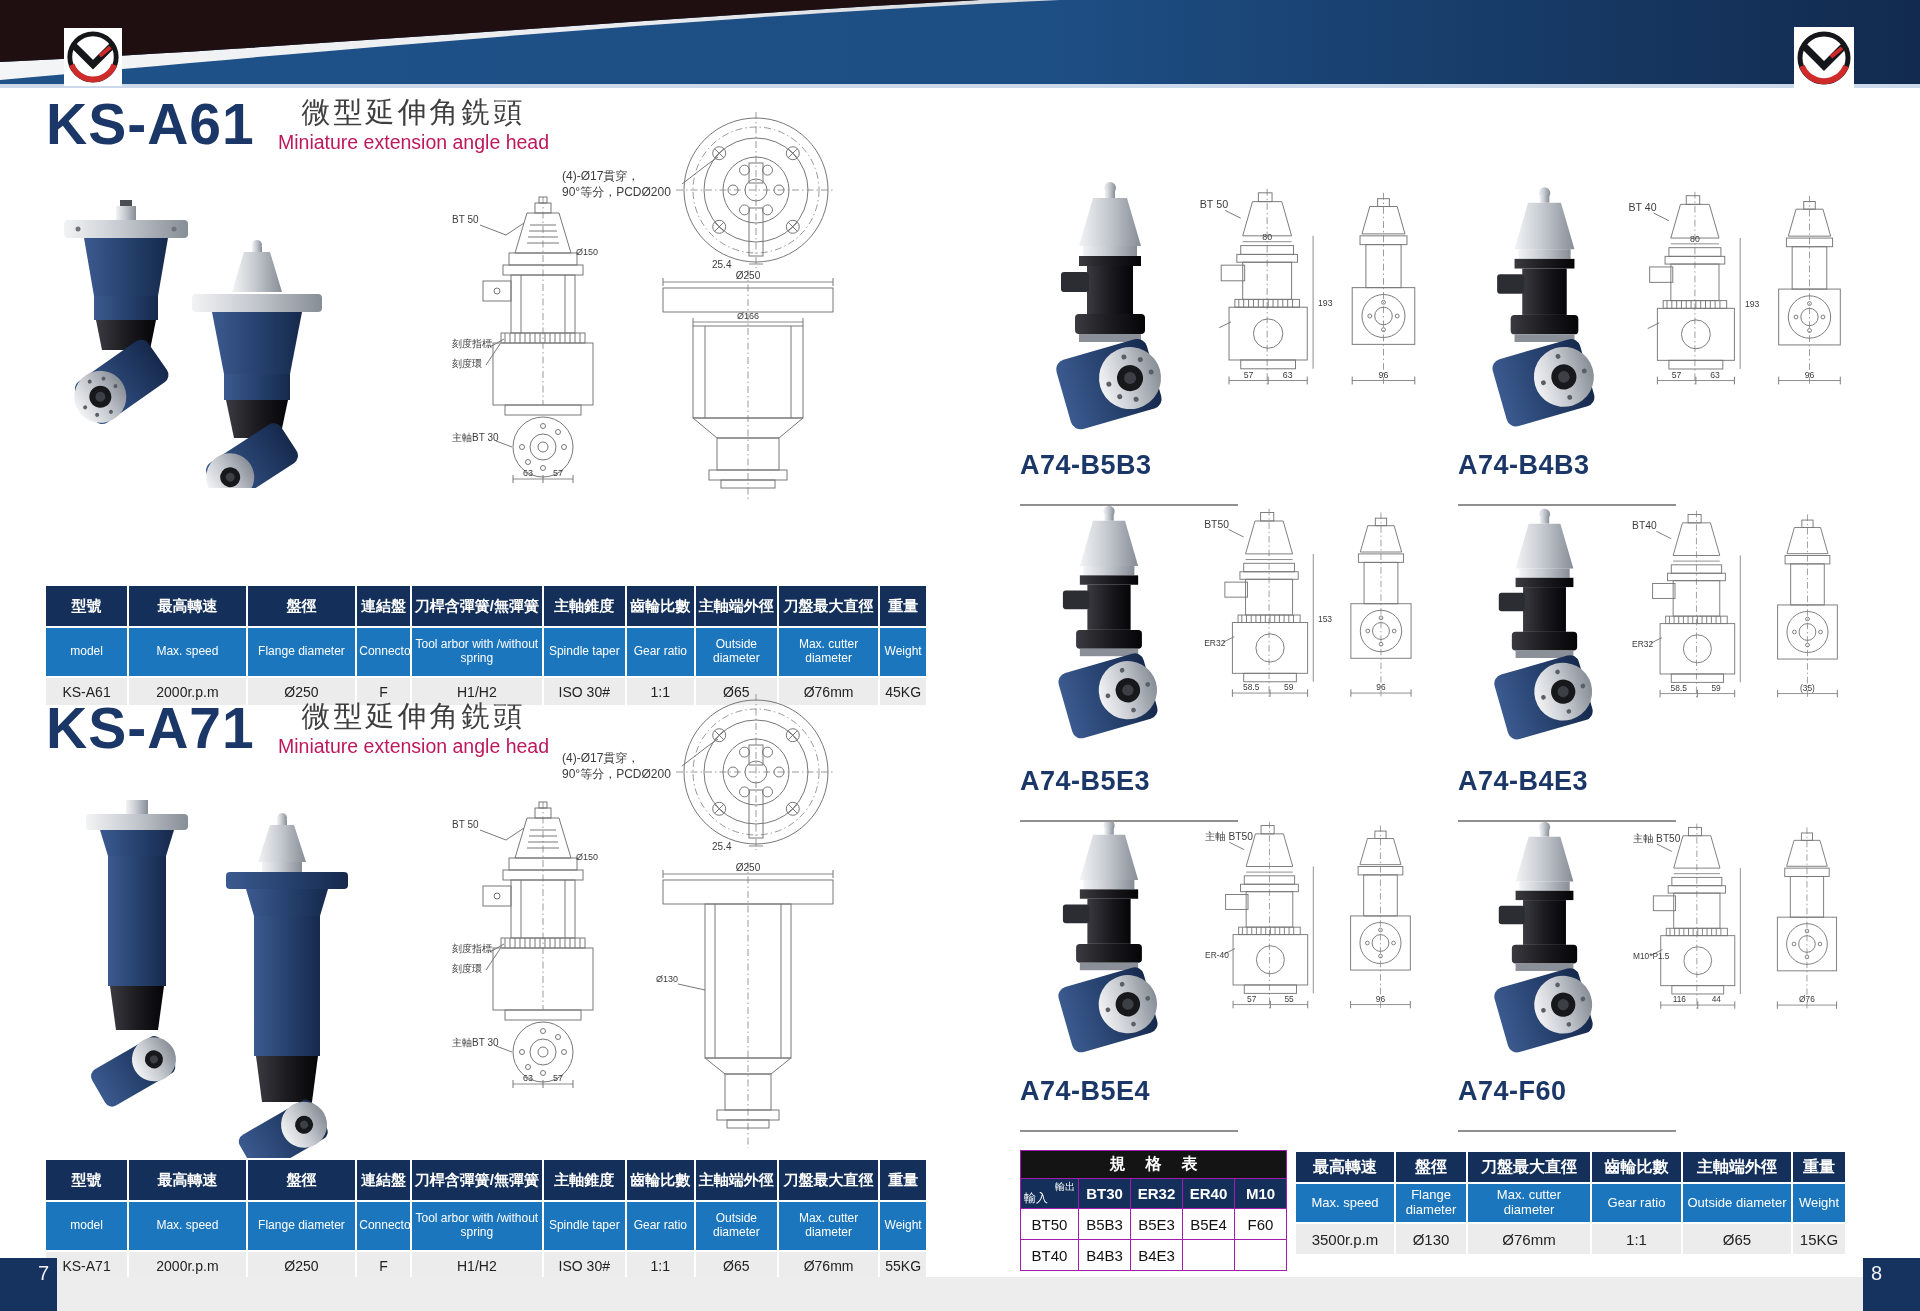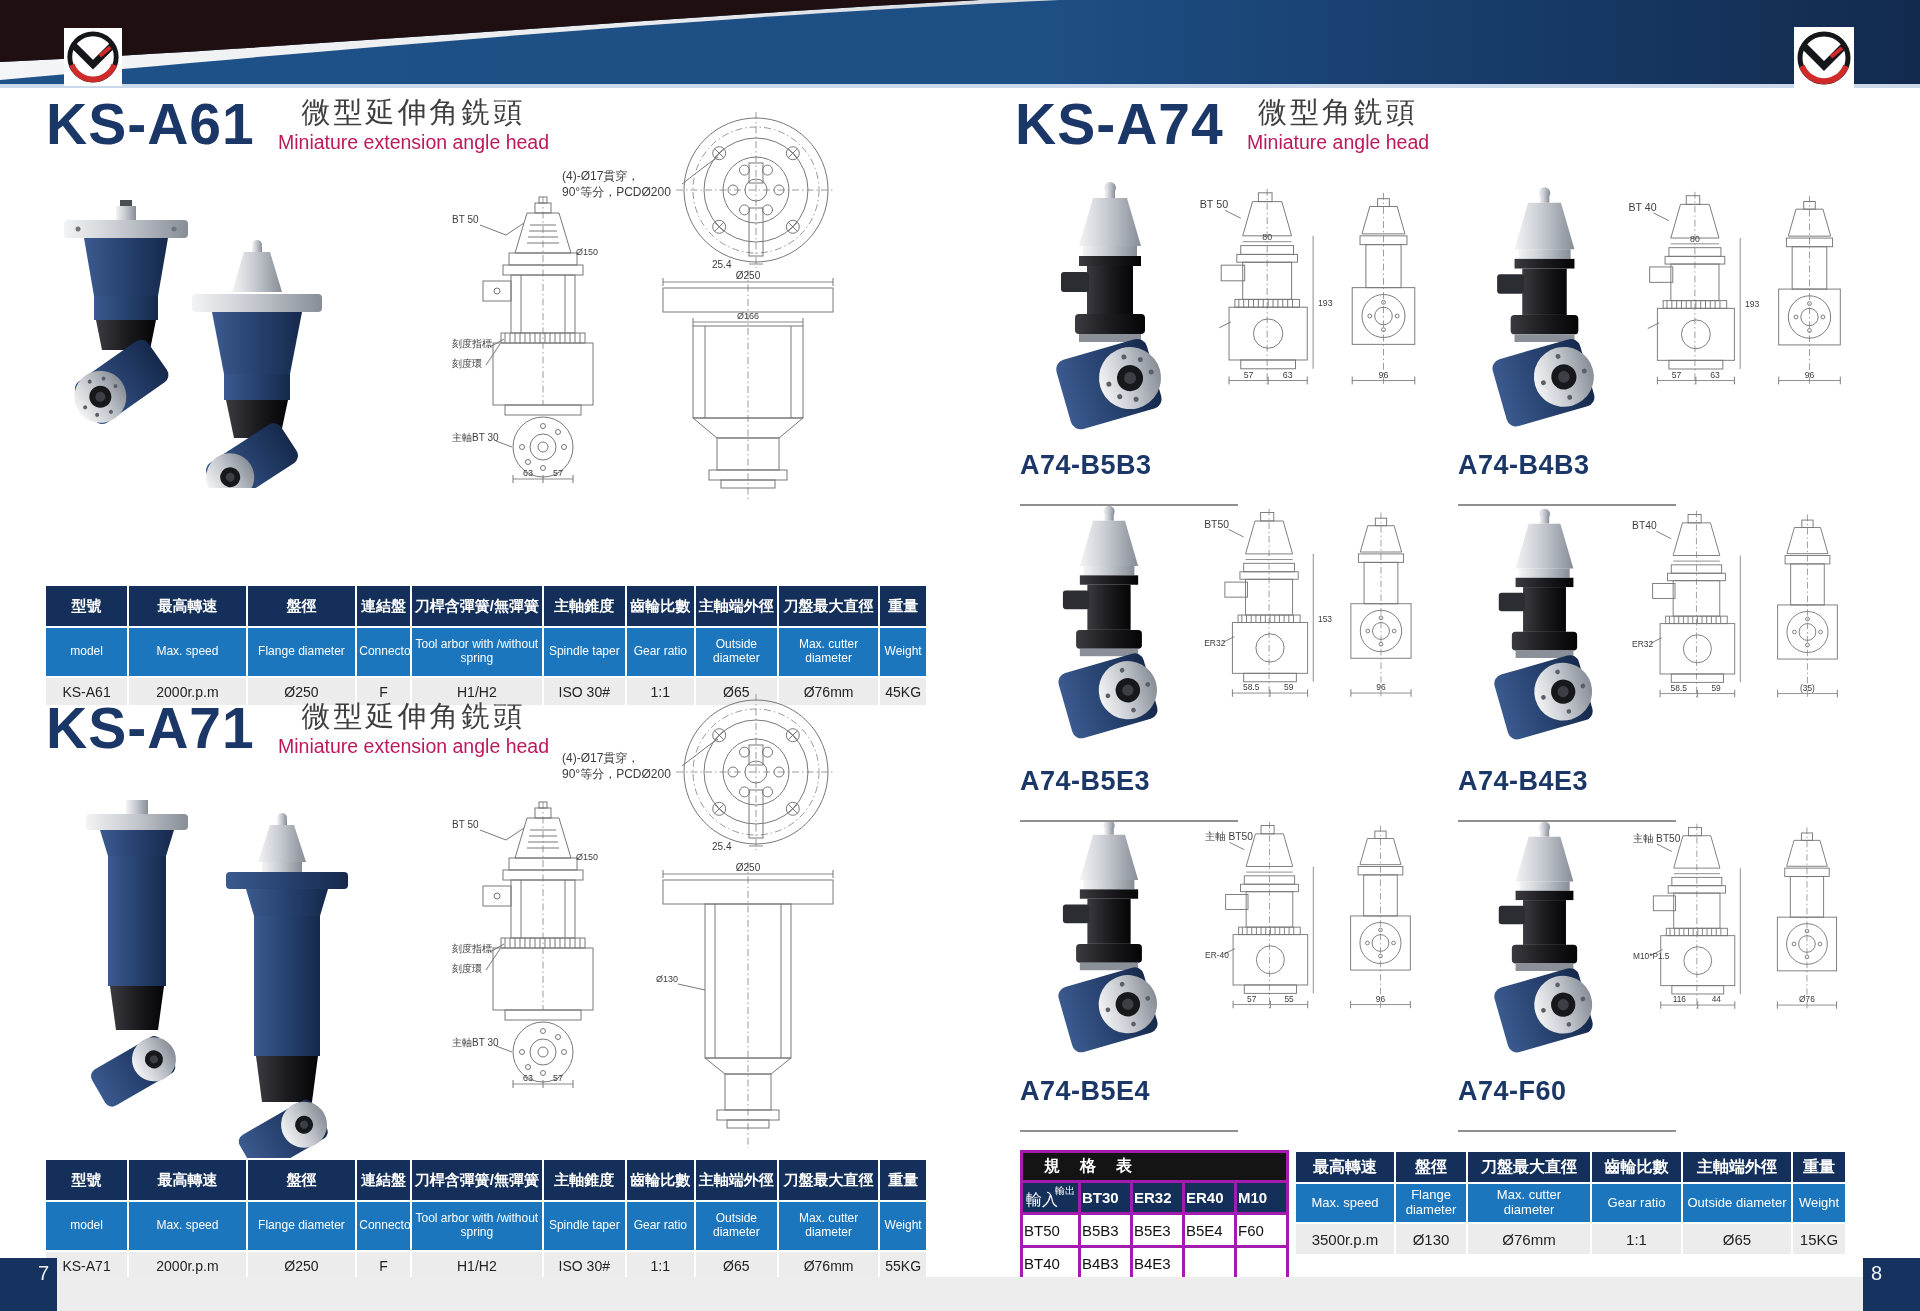--- a/index.html
+++ b/index.html
@@ -22,28 +22,28 @@
   table.spec th,table.spec td{text-align:center;vertical-align:middle;padding:0 2px;overflow:hidden;}
   tr.h1 th{background:#14305a;color:#fff;font-size:15px;font-weight:bold;height:40px;}
   tr.h2 th{background:#1b76bd;color:#fff;font-size:12px;font-weight:normal;height:48px;line-height:1.15;}
   tr.dr td{background:#ececec;color:#222;font-size:14px;height:27px;}
   table.spec2 tr.h1 th{font-size:16px;height:30px;}
   table.spec2 tr.h2 th{font-size:13px;height:38px;}
   table.spec2 tr.dr td{font-size:15px;height:30px;}
 
   
   table.mx{position:absolute;border-collapse:collapse;table-layout:fixed;background:#fff;}
-  table.mx th,table.mx td{border:3px solid #a21caf;text-align:left;vertical-align:middle;}
+  table.mx th,table.mx td{border:1px solid #a21caf;text-align:center;vertical-align:middle;}
   th.mt{background:#141414;color:#fff;font-size:16px;font-weight:bold;height:25px;
         letter-spacing:20px;text-indent:20px;}
   tr.mh th{background:#14305a;color:#fff;font-size:15px;font-weight:bold;height:27px;}
   th.corner{position:relative;padding:0;
     background-image:linear-gradient(to bottom right,transparent calc(50% - 1px),#fff calc(50% - 1px) calc(50% + 1px),transparent calc(50% + 1px));}
   .co{position:absolute;top:1px;right:3px;font-size:10px;font-weight:normal;}
-  .ci{position:absolute;bottom:1px;left:3px;font-size:16px;font-weight:normal;}
+  .ci{position:absolute;bottom:1px;left:3px;font-size:12px;font-weight:normal;}
   tr.mr td{background:#fff;color:#111;font-size:15px;height:28px;}
   td.diag{background-image:linear-gradient(to bottom right,transparent calc(50% - 0.5px),#aaa calc(50% - 0.5px) calc(50% + 0.5px),transparent calc(50% + 0.5px));}
 
   
   .vlab{position:absolute;width:218px;color:#1b3768;font-size:27px;font-weight:bold;
         padding-bottom:23px;border-bottom:2px solid #8f8f8f;letter-spacing:0.5px;}
 
   
   svg.dw{position:absolute;}
   svg.ph{position:absolute;}
@@ -504,27 +504,20 @@
       <td>H1/H2</td>
       <td>ISO 30#</td>
       <td>1:1</td>
       <td>Ø65</td>
       <td>Ø76mm</td>
       <td>55KG</td>
     </tr>
   </tbody>
     </table>
 
-  <div class="tb" style="left:1015px;top:96px;width:560px;height:80px">
-    <div class="model">KS-A74</div>
-    <div class="sub">
-      <div class="zh">微型角銑頭</div>
-      <div class="en">Miniature angle head</div>
-    </div>
-  </div>
 
   <svg class="ph" style="left:1035px;top:178px" width="150" height="268" viewBox="0 0 150 268">
     <circle cx="75" cy="10" r="6" fill="url(#gMet)"></circle>
       <rect x="70" y="12" width="10" height="8" fill="url(#gMet)"></rect>
     <polygon points="58,20 92,20 106,68 44,68" fill="url(#gMet)"></polygon>
     <rect x="48" y="68" width="54" height="10" fill="url(#gMet)"></rect>
     <rect x="44" y="78" width="62" height="10" fill="url(#gBlk)"></rect>
     <rect x="52" y="88" width="46" height="48" fill="url(#gBlk)"></rect>
     <rect x="26" y="94" width="28" height="20" rx="3" fill="#2c2d33"></rect>
     <rect x="40" y="136" width="70" height="20" rx="4" fill="url(#gBlk)"></rect>

